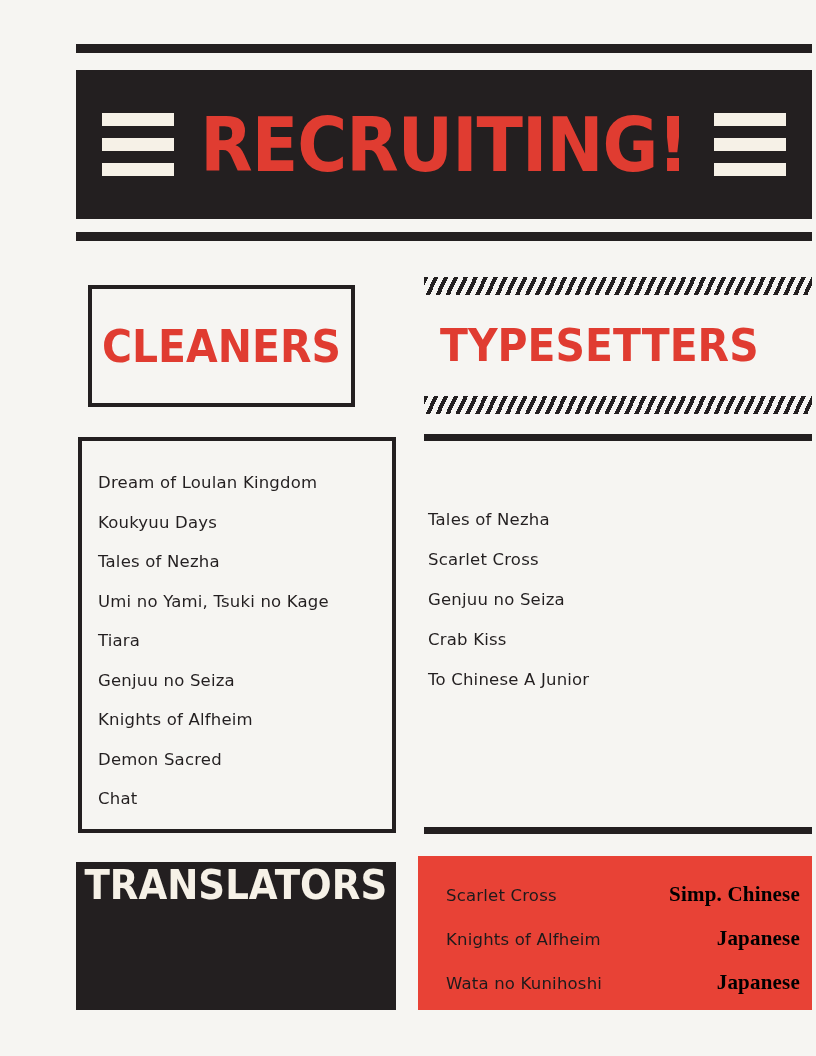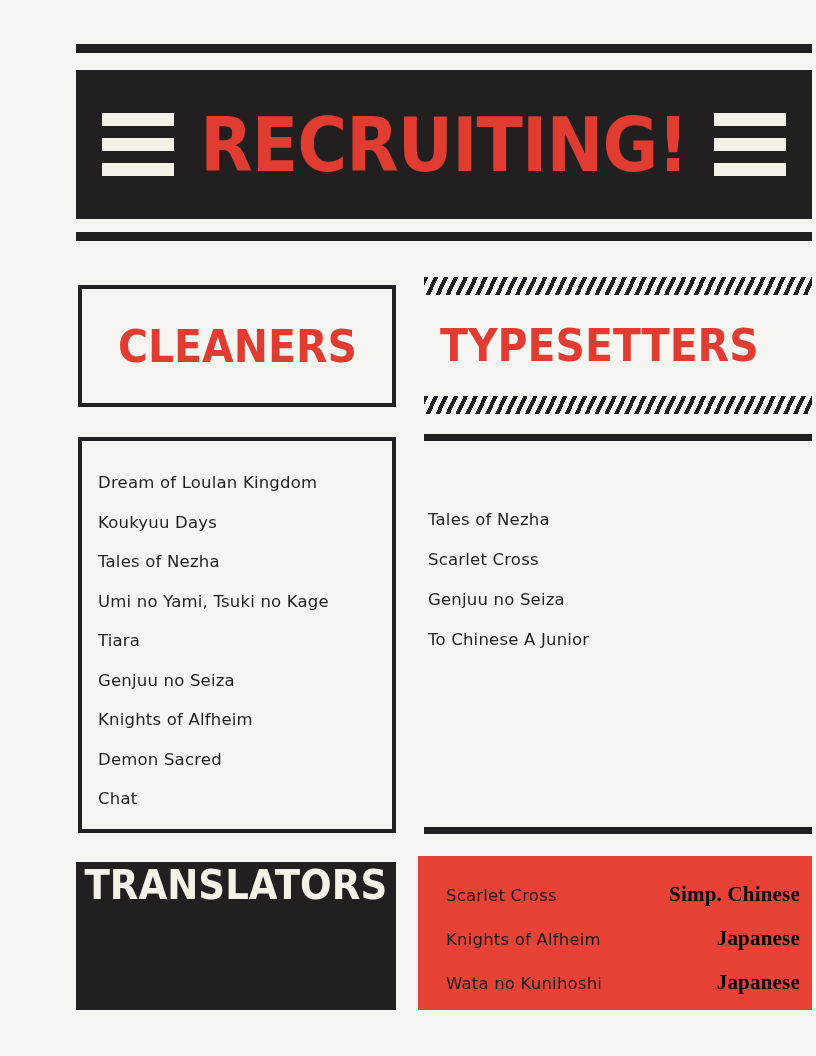--- a/index.html
+++ b/index.html
@@ -71,23 +71,23 @@
     font-size: 74px;
     letter-spacing: -1px;
     line-height: 1;
     transform: scaleX(0.92);
     white-space: nowrap;
   }
 
   
   .cleaners-title-box {
     position: absolute;
-    left: 42px;
+    left: 52px;
     top: 285px;
-    width: 318px;
+    width: 267px;
     height: 122px;
     border: 4px solid #231f20;
     background: #f6f5f2;
     display: flex;
     align-items: center;
     justify-content: center;
     box-sizing: border-box;
   }
   .section-title {
     color: #e03c31;
@@ -280,20 +280,21 @@
   <div class="typesetters-title">
     <div class="section-title">TYPESETTERS</div>
   </div>
   <div class="hatch-bottom"></div>
   <div class="ts-rule-a"></div>
 
   <div class="typesetters-list">
     <div class="list-item">Tales of Nezha</div>
     <div class="list-item">Scarlet Cross</div>
     <div class="list-item">Genjuu no Seiza</div>
+    <div class="list-item">Crab Kiss</div>
     <div class="list-item">To Chinese A Junior</div>
   </div>
 
   <div class="ts-rule-b"></div>
 
   <div class="translators-box">
     <div class="translators-title">TRANSLATORS</div>
   </div>
 
   <div class="translators-table">

